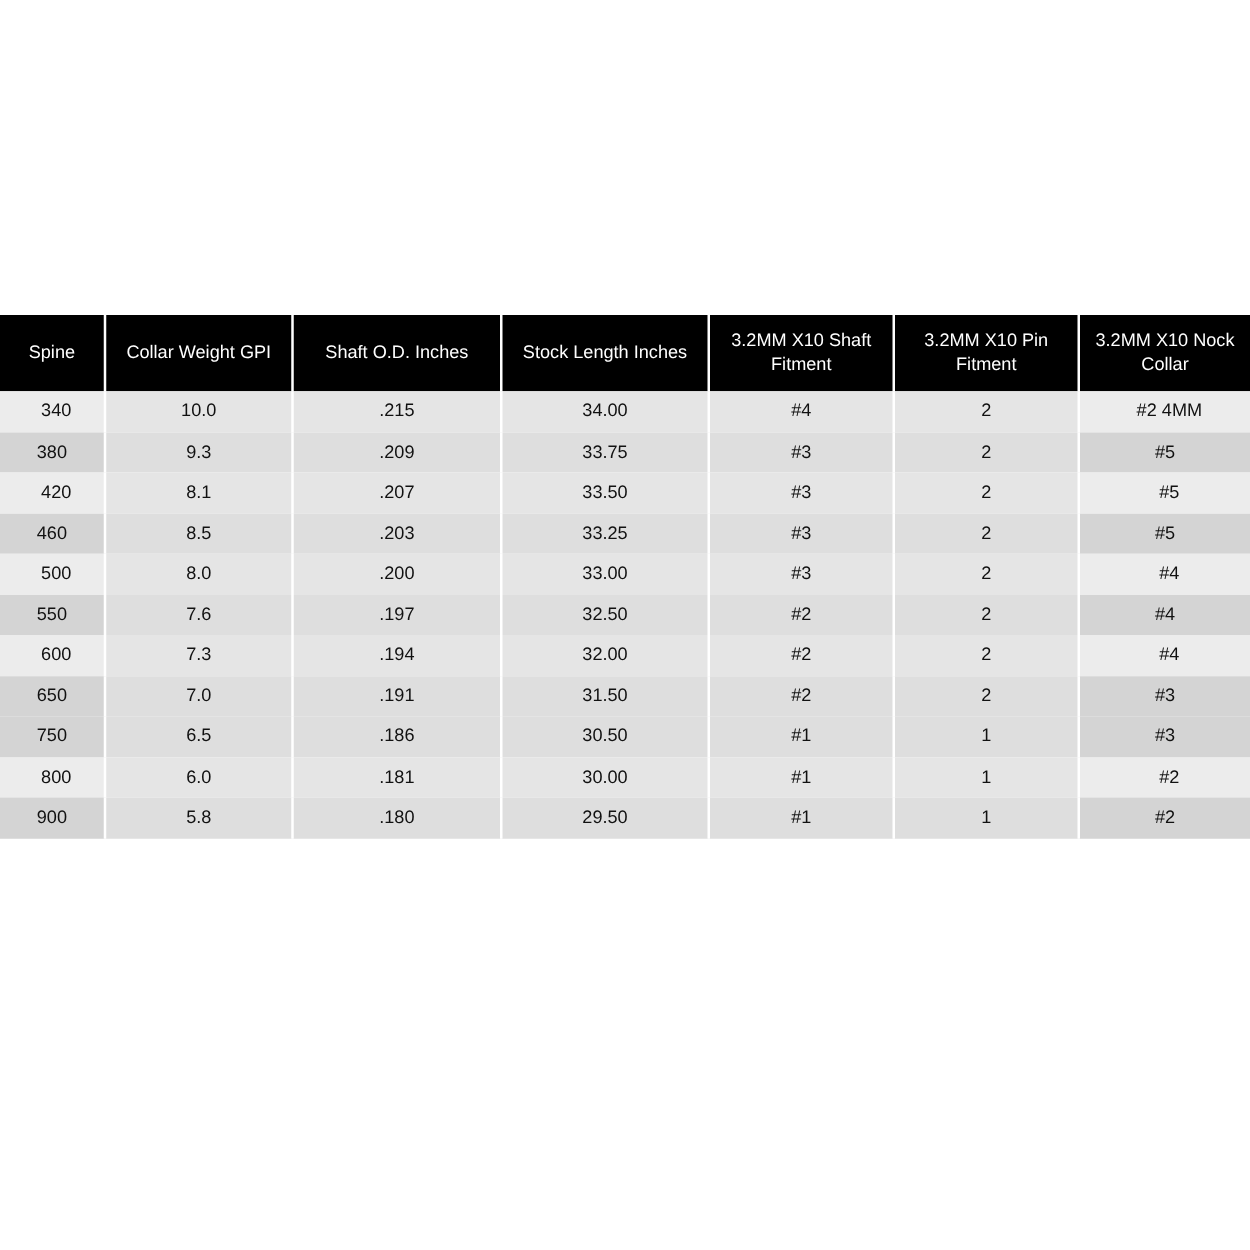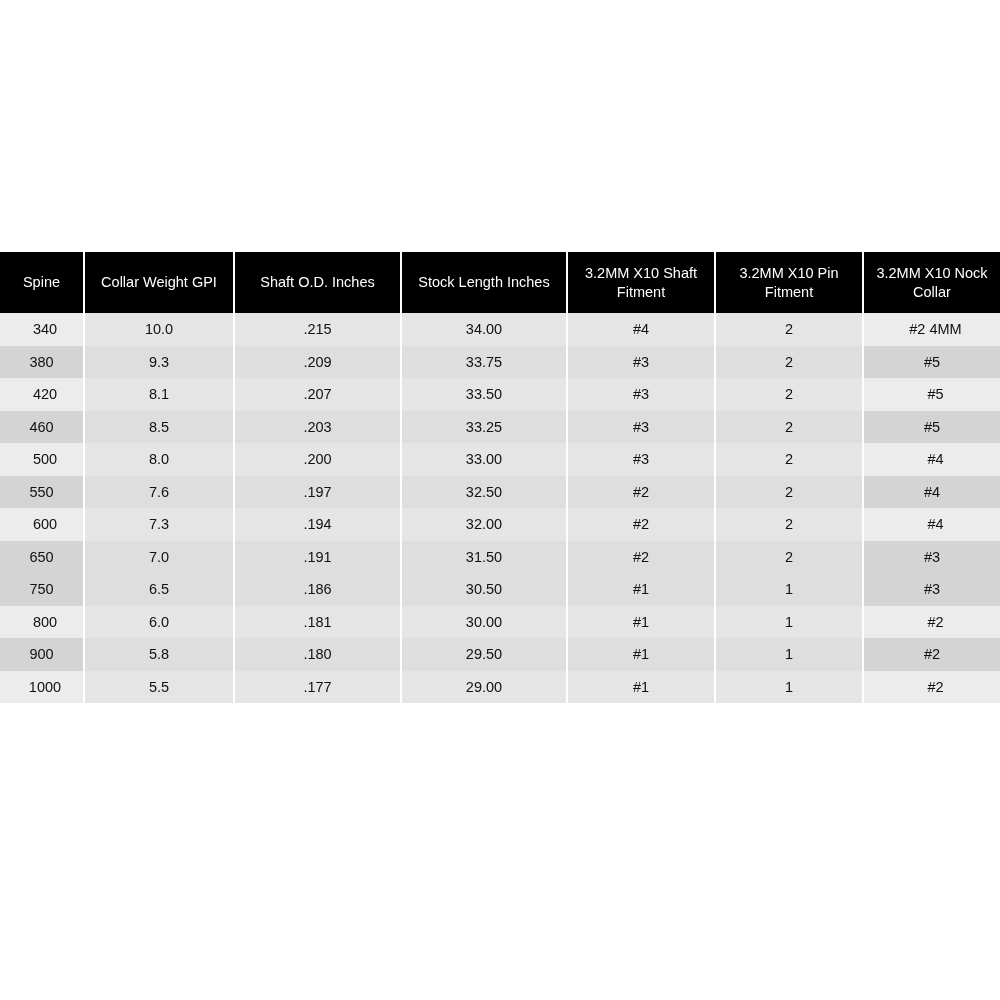--- a/index.html
+++ b/index.html
@@ -201,25 +201,16 @@
         </tr>
         <tr class="row-even">
           <td class="col-first">900</td>
           <td>5.8</td>
           <td>.180</td>
           <td>29.50</td>
           <td>#1</td>
           <td>1</td>
           <td class="col-last">#2</td>
         </tr>
-        <tr class="row-odd">
-          <td class="col-first">1000</td>
-          <td>5.5</td>
-          <td>.177</td>
-          <td>29.00</td>
-          <td>#1</td>
-          <td>1</td>
-          <td class="col-last">#2</td>
-        </tr>
       </tbody>
     </table>
   </div>
 </div>
 
 </body></html>

